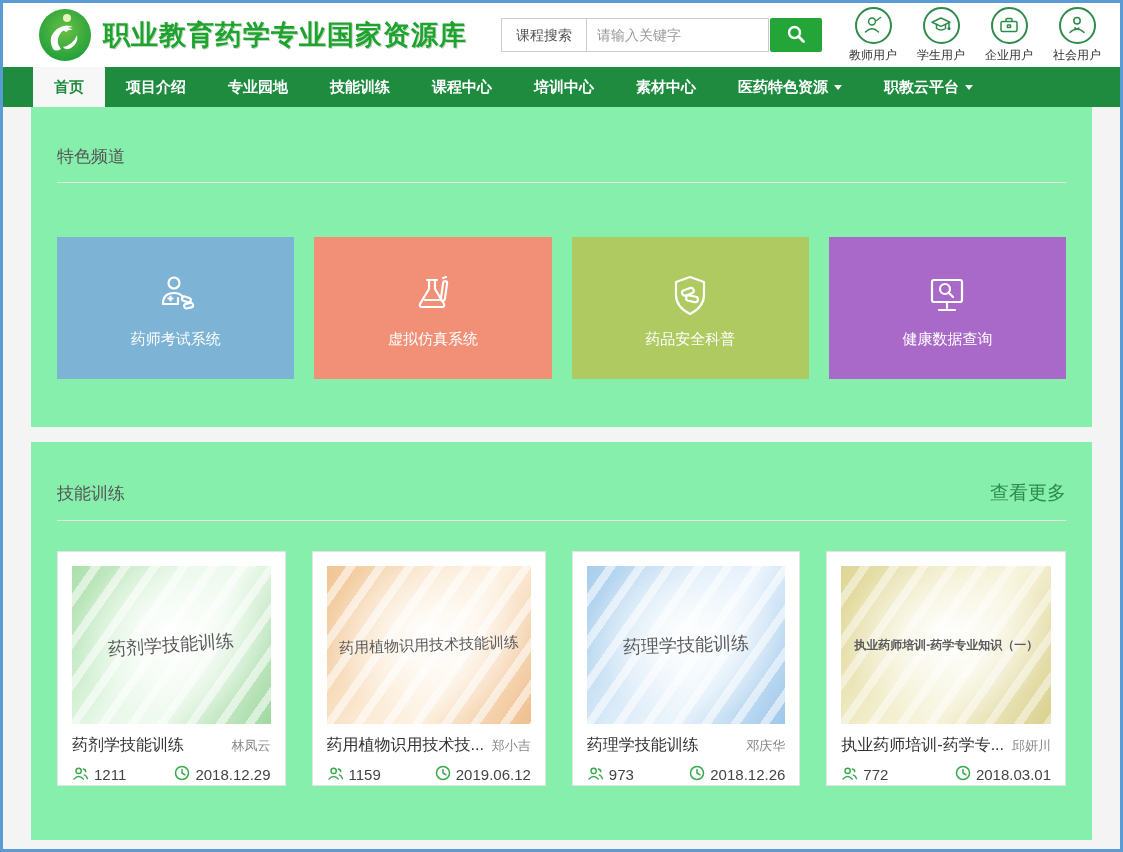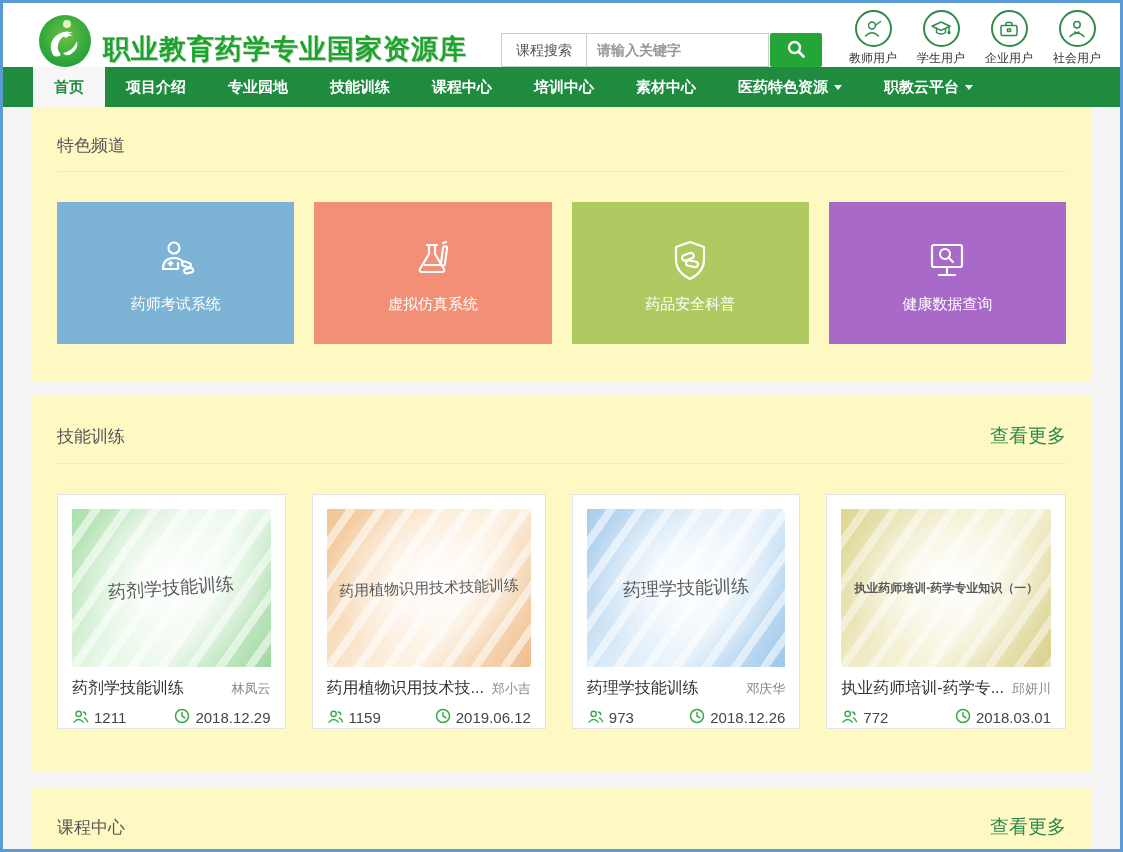--- a/index.html
+++ b/index.html
@@ -1,56 +1,56 @@
 <!DOCTYPE html>
 <html><head>
 <meta charset="utf-8">
 <style>
   * { margin:0; padding:0; box-sizing:border-box; }
   html,body { width:1123px; height:852px; }
   body { font-family:"Liberation Sans","DejaVu Sans",sans-serif; background:#fff; }
   .frame { width:1123px; height:852px; border:3px solid #5b9bd5; background:#f4f4f4; overflow:hidden; }
 
   
-  header { height:64px; background:#fff; display:flex; align-items:flex-end; padding:0 14px 0 36px; }
+  header { height:64px; background:#fff; display:flex; align-items:center; padding:0 14px 0 36px; }
   .logo { width:52px; height:52px; flex:0 0 auto; }
   .site-title { font-size:27px; font-weight:bold; color:#1fa32f; margin-left:12px; letter-spacing:1px;
                 text-shadow:1px 1px 0 rgba(0,90,0,.25); white-space:nowrap; }
   .searchbar { display:flex; align-items:center; margin-left:auto; height:34px; }
   .s-label { height:34px; line-height:32px; padding:0 14px; border:1px solid #ccc; background:#fff;
              font-size:14px; color:#555; white-space:nowrap; }
   .s-input { height:34px; width:182px; border:1px solid #ccc; border-left:none; padding:16px 10px;
-             font-size:14px; color:#333; outline:none; font-family:inherit;font-weight:bold; }
+             font-size:14px; color:#333; outline:none; font-family:inherit; }
   .s-input::placeholder { color:#999; }
   .s-btn { height:34px; width:52px; background:#23a637; border:none; border-radius:2px; margin-left:1px;
            display:flex; align-items:center; justify-content:center; cursor:pointer; }
   .users { display:flex; margin-left:22px; gap:10px; }
   .user { display:flex; flex-direction:column; align-items:center; width:58px; cursor:pointer; }
   .ucircle { width:37px; height:37px; border:2px solid #2e8b4a; border-radius:50%;
              display:flex; align-items:center; justify-content:center; background:#fff; }
   .user span.ulabel { font-size:12px; color:#333; margin-top:3px; white-space:nowrap; }
 
   
   nav { height:40px; background:#1e8b3f; display:flex; align-items:stretch; padding-left:30px; }
   nav a { display:flex; align-items:center; padding:0 21px; color:#fff; font-size:15px; font-weight:bold;
           text-decoration:none; white-space:nowrap; }
   nav a.active { background:#f7f7f7; color:#1e8b3f; }
   .caret { width:0; height:0; border-left:4px solid transparent; border-right:4px solid transparent;
            border-top:5px solid #fff; margin-left:6px; display:inline-block; }
 
   
-  .panel { margin:0 28px; background:#fef9c3; padding:5px 26px; }
+  .panel { margin:0 28px; background:#86efac; padding:16px 26px; }
   .panel + .panel { margin-top:15px; }
   .sec-head { display:flex; align-items:center; justify-content:space-between; padding-top:22px; }
   .sec-title { font-size:17px; color:#555; }
   .more { font-size:19px; color:#2e8b50; text-decoration:none; cursor:pointer;text-align:center; }
   .divider { border:none; border-top:1px solid #e8e8e8; margin-top:14px; }
 
   
-  .fcards { display:flex; gap:20px; margin-top:30px; padding-bottom:32px;text-align:center; }
+  .fcards { display:flex; gap:20px; margin-top:54px; padding-bottom:32px;text-align:center; }
   .fcard { flex:1; height:142px; display:flex; flex-direction:column; align-items:center;
            justify-content:center; cursor:pointer; }
   .fcard .ficon { height:52px; display:flex; align-items:flex-end; justify-content:center; }
   .fcard .flabel { color:#fff; font-size:15px; margin-top:10px; }
   .fc-blue   { background:#7db3d5; }
   .fc-salmon { background:#f19077; }
   .fc-green  { background:#aeca60; }
   .fc-purple { background:#a869c9; }
 
   

